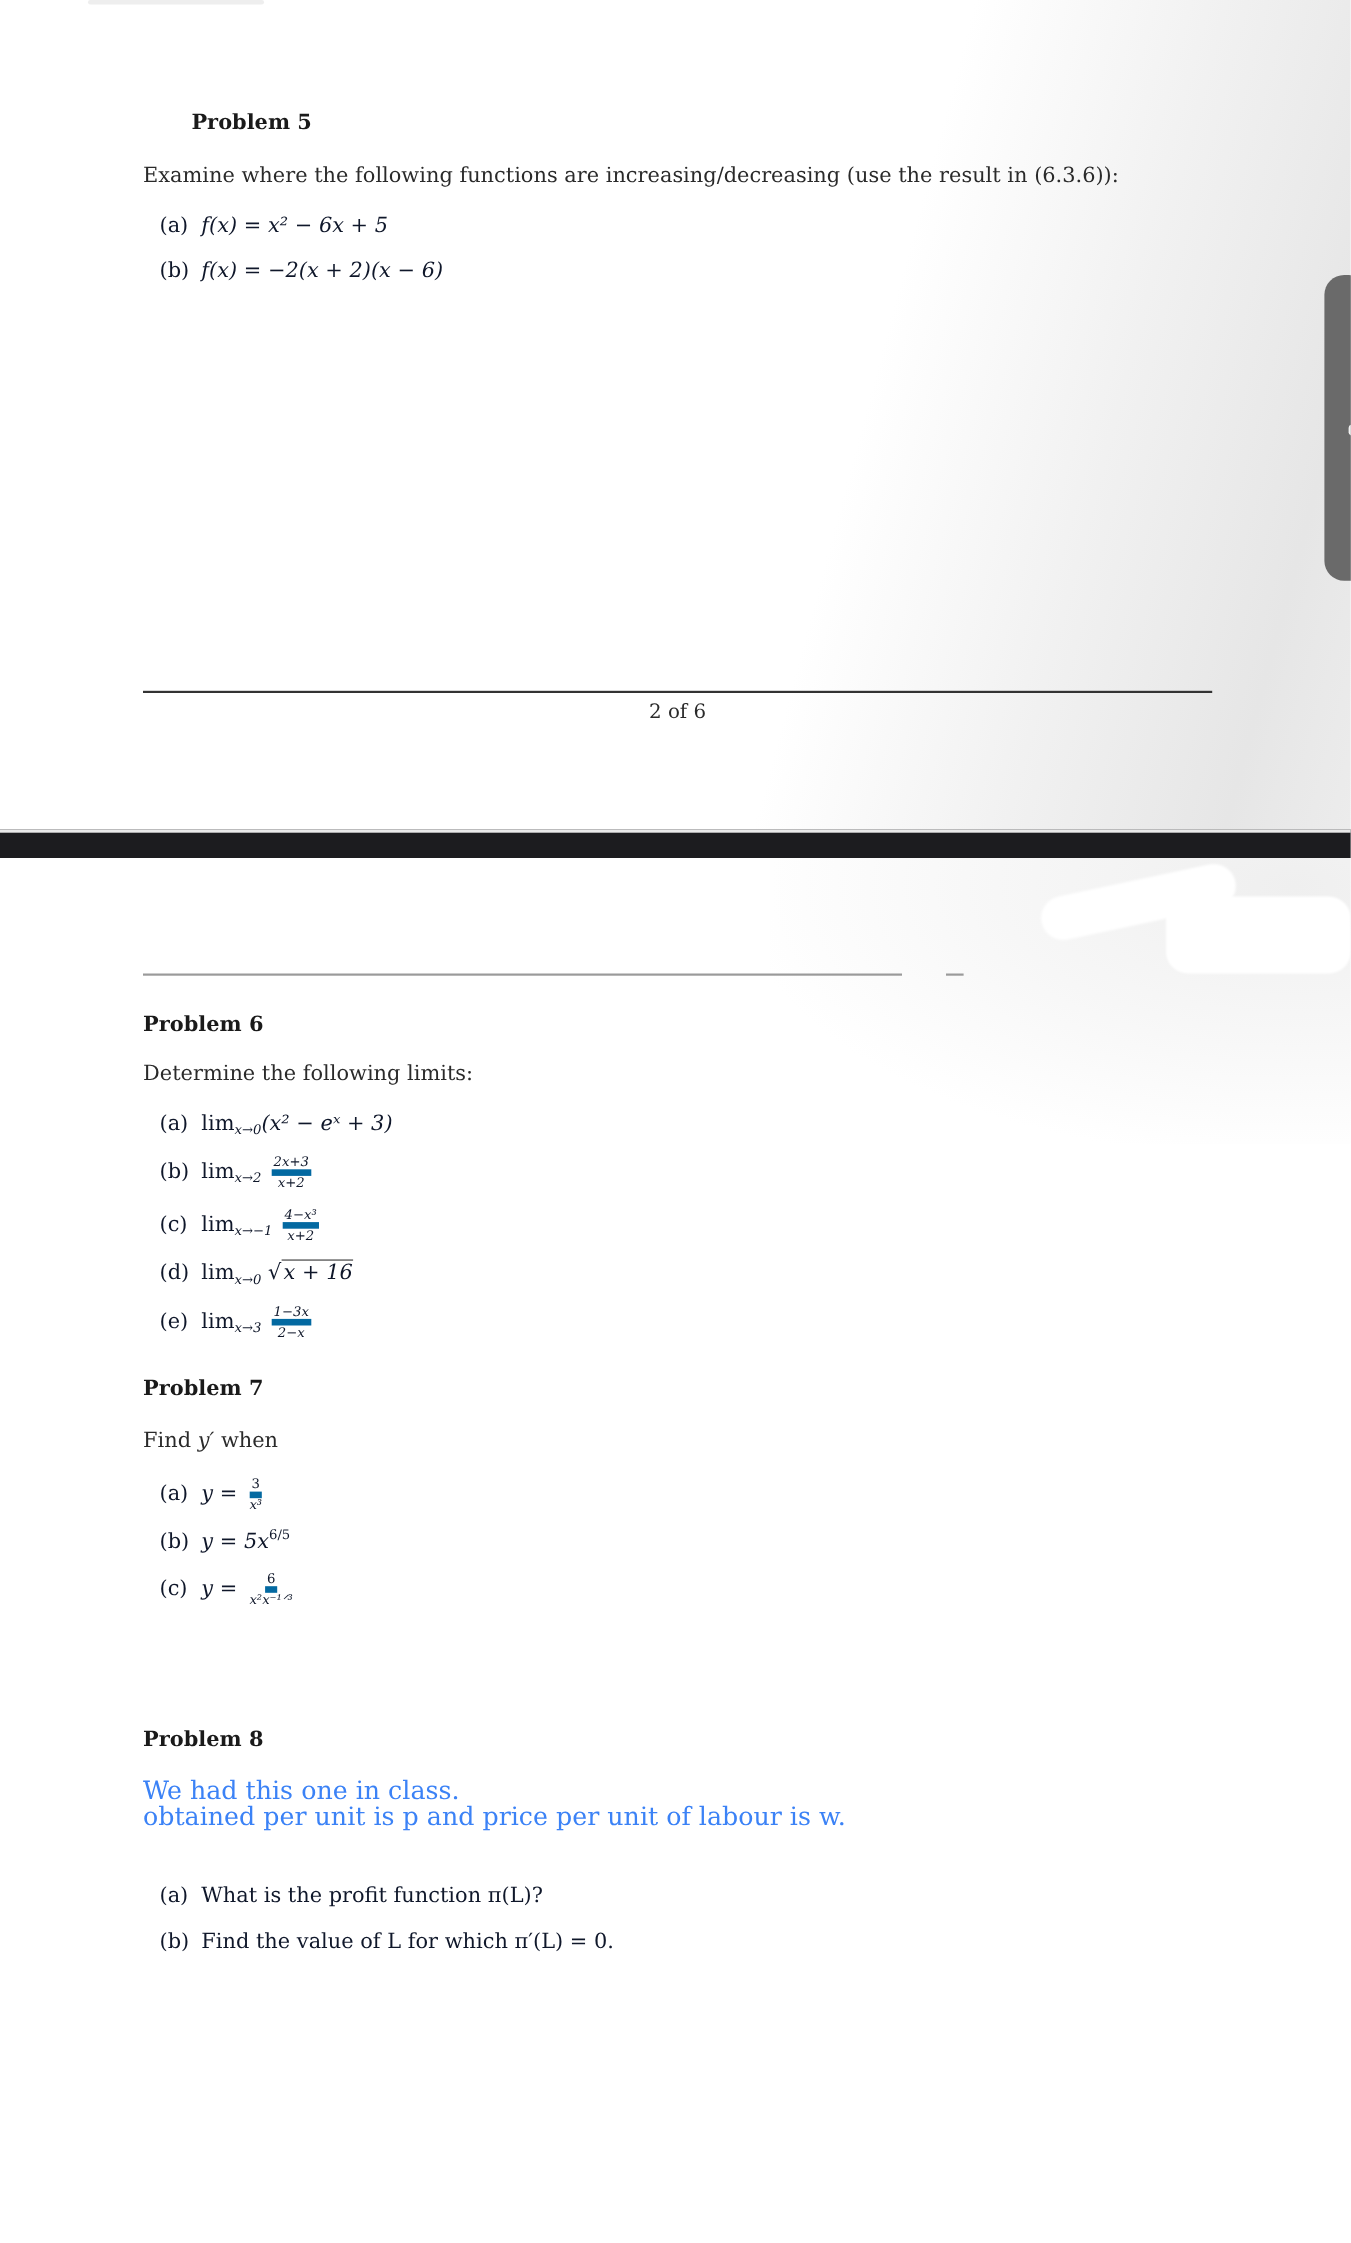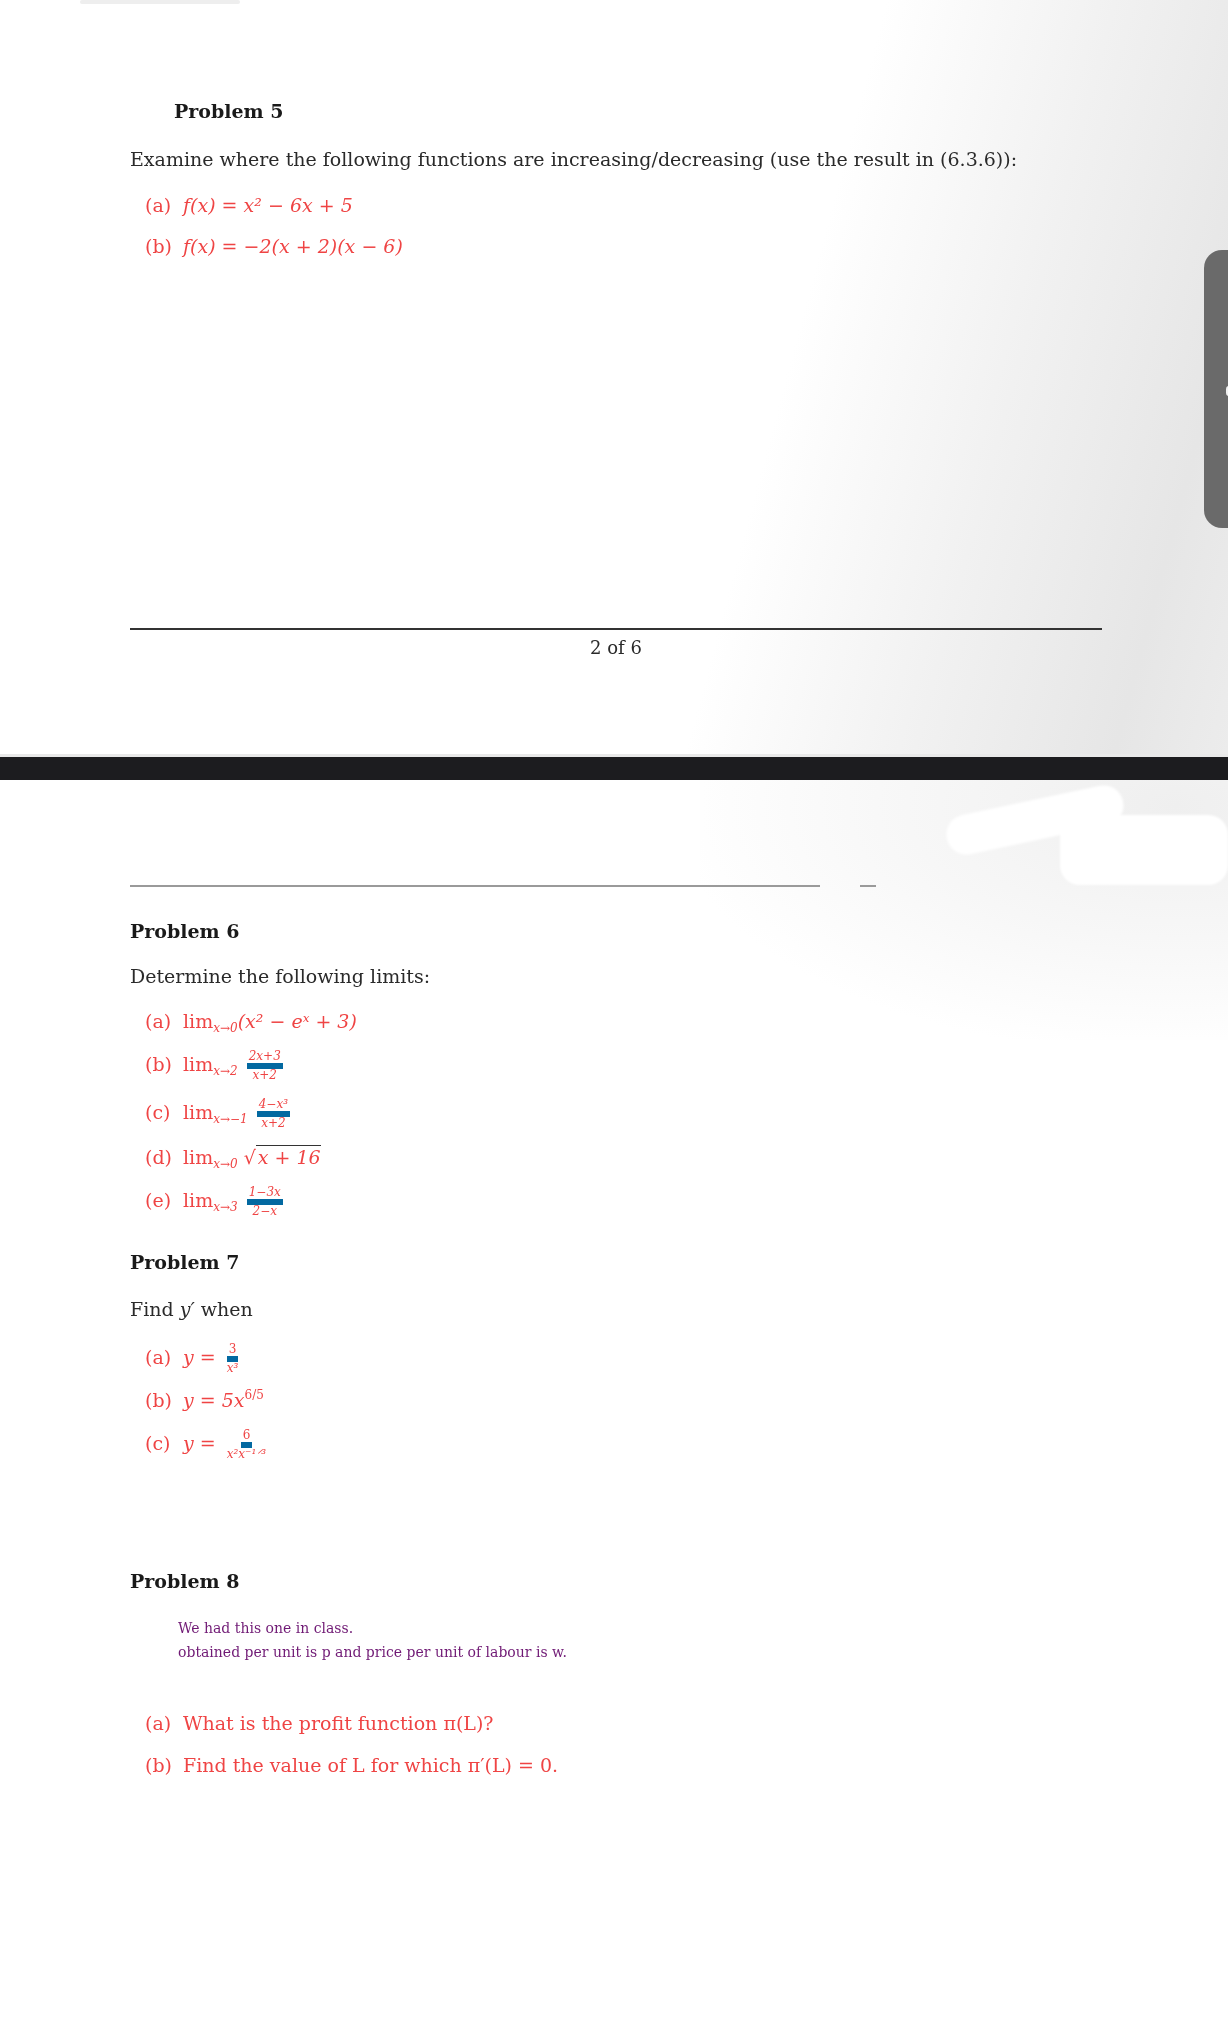--- a/index.html
+++ b/index.html
@@ -39,32 +39,32 @@
     position: absolute; left: 1204px; top: 250px; width: 40px; height: 278px;
     background: #6a6a6a; border-radius: 18px;
   }
   .side-tab-dot {
     position: absolute; left: 22px; top: 136px; width: 6px; height: 10px;
     background: #f2f2f2; border-radius: 3px;
   }
   .abs { position: absolute; white-space: nowrap; }
   .heading { font-weight: bold; font-size: 19px; color: #1a1a1a; }
   .text { font-size: 19px; color: #2a2a2a; }
-  .item { font-size: 19px; color: #ef4444; }
+  .item { font-size: 19px; color: #0f172a; }
   .item .lbl { display: inline-block; width: 38px; }
   .rule { position: absolute; height: 1.5px; background: #333; }
   .rule.light { background: #9a9a9a; height: 2px; }
   .pagenum { font-size: 18px; color: #2a2a2a; }
   .frac { display: inline-flex; flex-direction: column; align-items: center; vertical-align: middle; font-size: 12px; line-height: 13px; margin: 0 3px; }
   .frac .num { border-bottom: 6px solid #0369a1; padding: 0 2px; }
   .frac .den { padding: 0 2px; text-align: right; }
   .sub { font-size: 12px; vertical-align: -4px; }
   .sup { font-size: 12px; vertical-align: 8px; }
   .sqrt { border-top: 1px solid #333; padding-left: 2px; }
-  .para { position: absolute; left: 130px; width: 970px; font-size: 14px; line-height: 24px; color: #701a75; text-align: justify; margin-left: 48px; }
+  .para { position: absolute; left: 130px; width: 970px; font-size: 23px; line-height: 24px; color: #3b82f6; text-align: justify; }
   .para .indent { display: inline-block; width: 30px; }
 </style>
 </head>
 <body>
 
 <div class="page1"></div>
 <div class="topfade"></div>
 
 <div class="abs heading" style="left:130px; top:100px;margin-left:44px;">Problem 5</div>
 <div class="abs text" style="left:130px; top:148px;">Examine where the following functions are increasing/decreasing (use the result in (6.3.6)):</div>

